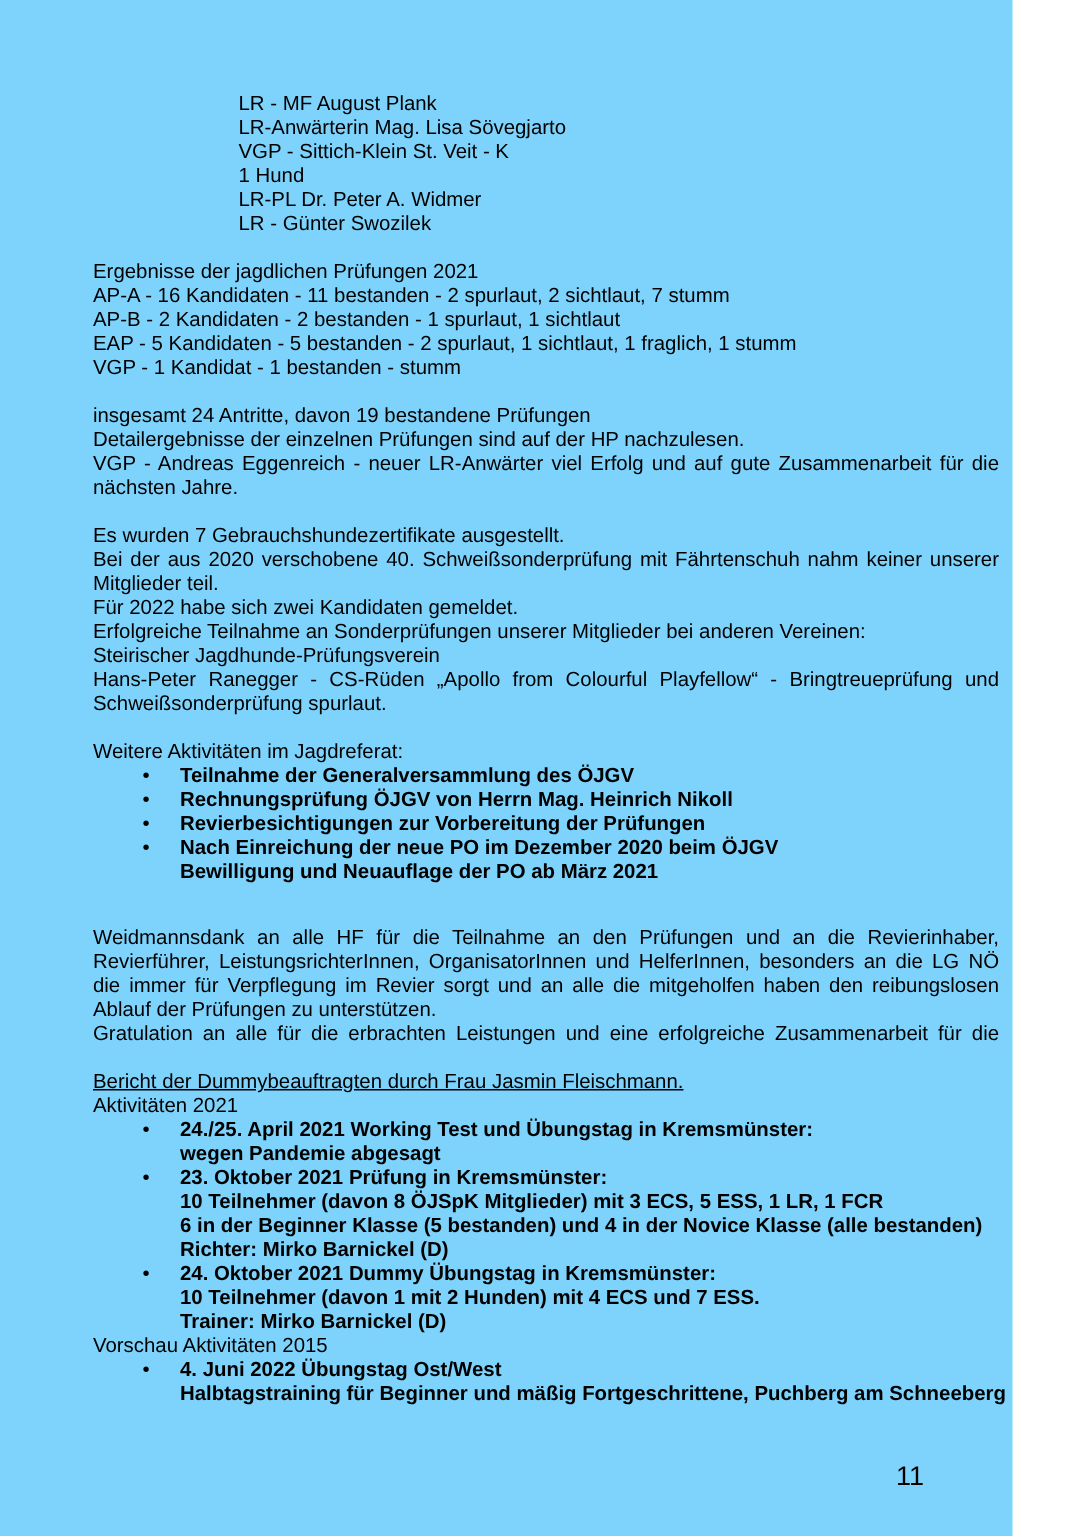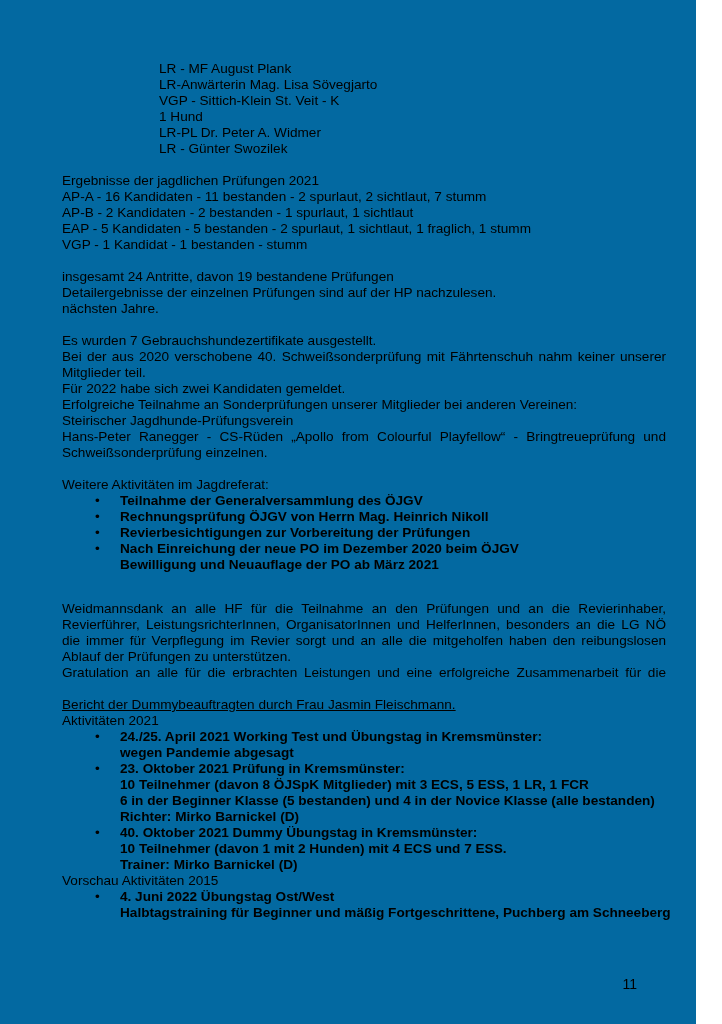--- a/index.html
+++ b/index.html
@@ -4,27 +4,26 @@
 <style>
   html, body {
     margin: 0;
     padding: 0;
     background: #ffffff;
   }
   .page {
     position: relative;
     width: 675px;
     height: 1024px;
-    background: #0369a1;
+    background: #7dd3fc;
     color: #000000;
     font-family: "Liberation Sans", "DejaVu Sans", sans-serif;
     font-size: 13.6px;
     line-height: 16px;
     overflow: hidden;
-    padding-left: 21px;
   }
   .content {
     position: absolute;
     top: 61px;
     left: 62px;
     width: 604px;
   }
   .line {
     height: 16px;
     white-space: nowrap;
@@ -47,21 +46,21 @@
   .bullet-marker {
     flex: 0 0 25px;
     height: 16px;
     line-height: 16px;
   }
   .bullet-content { flex: 1 1 auto; font-weight: bold; }
   .page-number {
     position: absolute;
     top: 976px;
     right: 59px;
-    font-size: 14px;
+    font-size: 18px;
     line-height: 16px;
   }
 </style>
 </head>
 <body>
 
 <div class="page">
   <div class="content">
 
     <div class="indent-credits">
@@ -81,34 +80,35 @@
       <div class="line">AP-B - 2 Kandidaten - 2 bestanden - 1 spurlaut, 1 sichtlaut</div>
       <div class="line">EAP - 5 Kandidaten - 5 bestanden - 2 spurlaut, 1 sichtlaut, 1 fraglich, 1 stumm</div>
       <div class="line">VGP - 1 Kandidat - 1 bestanden - stumm</div>
     </div>
 
     <div class="gap"></div>
 
     <div>
       <div class="line">insgesamt 24 Antritte, davon 19 bestandene Prüfungen</div>
       <div class="line">Detailergebnisse der einzelnen Prüfungen sind auf der HP nachzulesen.</div>
+      <div class="line just">VGP - Andreas Eggenreich - neuer LR-Anwärter viel Erfolg und auf gute Zusammenarbeit für die</div>
       <div class="line">nächsten Jahre.</div>
     </div>
 
     <div class="gap"></div>
 
     <div>
       <div class="line">Es wurden 7 Gebrauchshundezertifikate ausgestellt.</div>
       <div class="line just">Bei der aus 2020 verschobene 40. Schweißsonderprüfung mit Fährtenschuh nahm keiner unserer</div>
       <div class="line">Mitglieder teil.</div>
       <div class="line">Für 2022 habe sich zwei Kandidaten gemeldet.</div>
       <div class="line">Erfolgreiche Teilnahme an Sonderprüfungen unserer Mitglieder bei anderen Vereinen:</div>
       <div class="line">Steirischer Jagdhunde-Prüfungsverein</div>
       <div class="line just">Hans-Peter Ranegger - CS-Rüden „Apollo from Colourful Playfellow“ - Bringtreueprüfung und</div>
-      <div class="line">Schweißsonderprüfung einzelnen.</div>
+      <div class="line">Schweißsonderprüfung spurlaut.</div>
     </div>
 
     <div class="gap"></div>
 
     <div>
       <div class="line">Weitere Aktivitäten im Jagdreferat:</div>
       <div class="bullet-row">
         <span class="bullet-marker">•</span>
         <div class="bullet-content">
           <div class="line">Teilnahme der Generalversammlung des ÖJGV</div>
@@ -165,21 +165,21 @@
           <div class="line">23. Oktober 2021 Prüfung in Kremsmünster:</div>
           <div class="line">10 Teilnehmer (davon 8 ÖJSpK Mitglieder) mit 3 ECS, 5 ESS, 1 LR, 1 FCR</div>
           <div class="line">6 in der Beginner Klasse (5 bestanden) und 4 in der Novice Klasse (alle bestanden)</div>
           <div class="line">Richter: Mirko Barnickel (D)</div>
         </div>
       </div>
 
       <div class="bullet-row">
         <span class="bullet-marker">•</span>
         <div class="bullet-content">
-          <div class="line">40. Oktober 2021 Dummy Übungstag in Kremsmünster:</div>
+          <div class="line">24. Oktober 2021 Dummy Übungstag in Kremsmünster:</div>
           <div class="line">10 Teilnehmer (davon 1 mit 2 Hunden) mit 4 ECS und 7 ESS.</div>
           <div class="line">Trainer: Mirko Barnickel (D)</div>
         </div>
       </div>
 
       <div class="line">Vorschau Aktivitäten 2015</div>
 
       <div class="bullet-row">
         <span class="bullet-marker">•</span>
         <div class="bullet-content">

